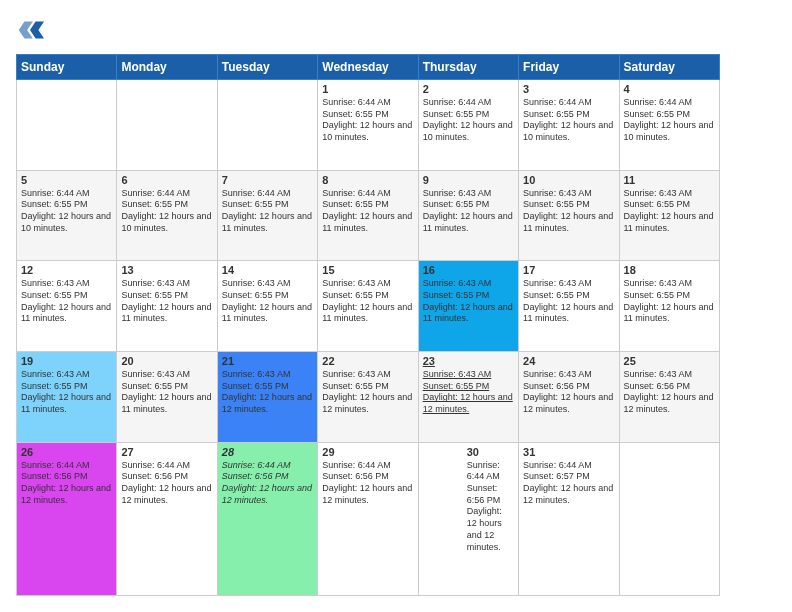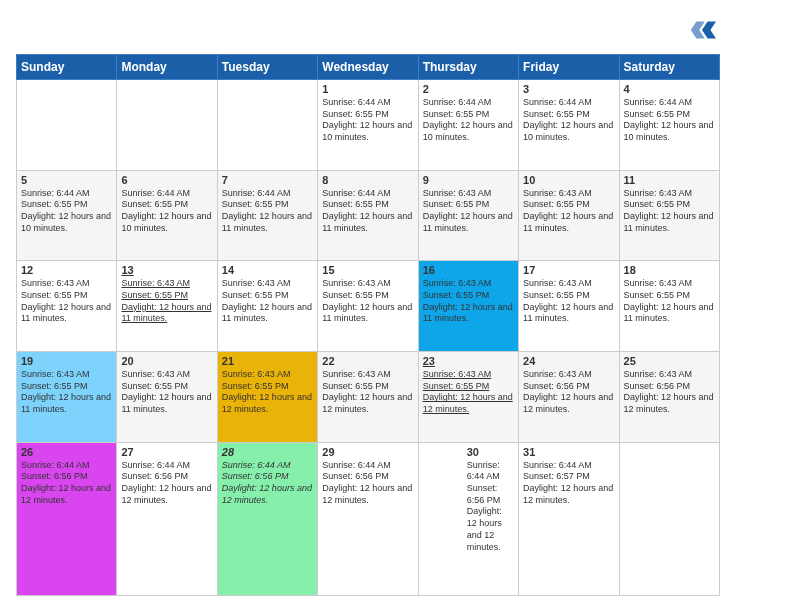--- a/index.html
+++ b/index.html
@@ -9,21 +9,20 @@
       width: 792px;
       height: 612px;
       overflow: hidden;
     }
     .page {
       width: 736px;
       height: 612px;
       padding: 16px;
       display: flex;
       flex-direction: column;
-      align-items: flex-end;
     }
     .header {
       display: flex;
       justify-content: space-between;
       align-items: flex-start;
       margin-bottom: 10px;
     }
     .logo {
       display: flex;
       align-items: center;
@@ -202,21 +201,21 @@
 Daylight: 12 hours and 11 minutes.</div>
           </td>
         </tr>
         <tr>
           <td style="background: rgb(255, 255, 255);">
             <span class="day-number">12</span>
             <div class="day-info" style="white-space: pre-line;">Sunrise: 6:43 AM
 Sunset: 6:55 PM
 Daylight: 12 hours and 11 minutes.</div>
           </td>
-          <td style="background: rgb(255, 255, 255); text-decoration: underline;">
+          <td style="background: rgb(255, 255, 255);">
             <span class="day-number">13</span>
             <div class="day-info" style="white-space: pre-line;">Sunrise: 6:43 AM
 Sunset: 6:55 PM
 Daylight: 12 hours and 11 minutes.</div>
           </td>
           <td style="background: rgb(255, 255, 255);">
             <span class="day-number">14</span>
             <div class="day-info" style="white-space: pre-line;">Sunrise: 6:43 AM
 Sunset: 6:55 PM
 Daylight: 12 hours and 11 minutes.</div>
@@ -252,21 +251,21 @@
             <div class="day-info" style="white-space: pre-line;">Sunrise: 6:43 AM
 Sunset: 6:55 PM
 Daylight: 12 hours and 11 minutes.</div>
           </td>
           <td style="background: rgb(245, 245, 245);">
             <span class="day-number">20</span>
             <div class="day-info" style="white-space: pre-line;">Sunrise: 6:43 AM
 Sunset: 6:55 PM
 Daylight: 12 hours and 11 minutes.</div>
           </td>
-          <td style="background: #eab308;">
+          <td style="background: #3b82f6;">
             <span class="day-number">21</span>
             <div class="day-info" style="white-space: pre-line;">Sunrise: 6:43 AM
 Sunset: 6:55 PM
 Daylight: 12 hours and 12 minutes.</div>
           </td>
           <td style="background: rgb(245, 245, 245);">
             <span class="day-number">22</span>
             <div class="day-info" style="white-space: pre-line;">Sunrise: 6:43 AM
 Sunset: 6:55 PM
 Daylight: 12 hours and 12 minutes.</div>

